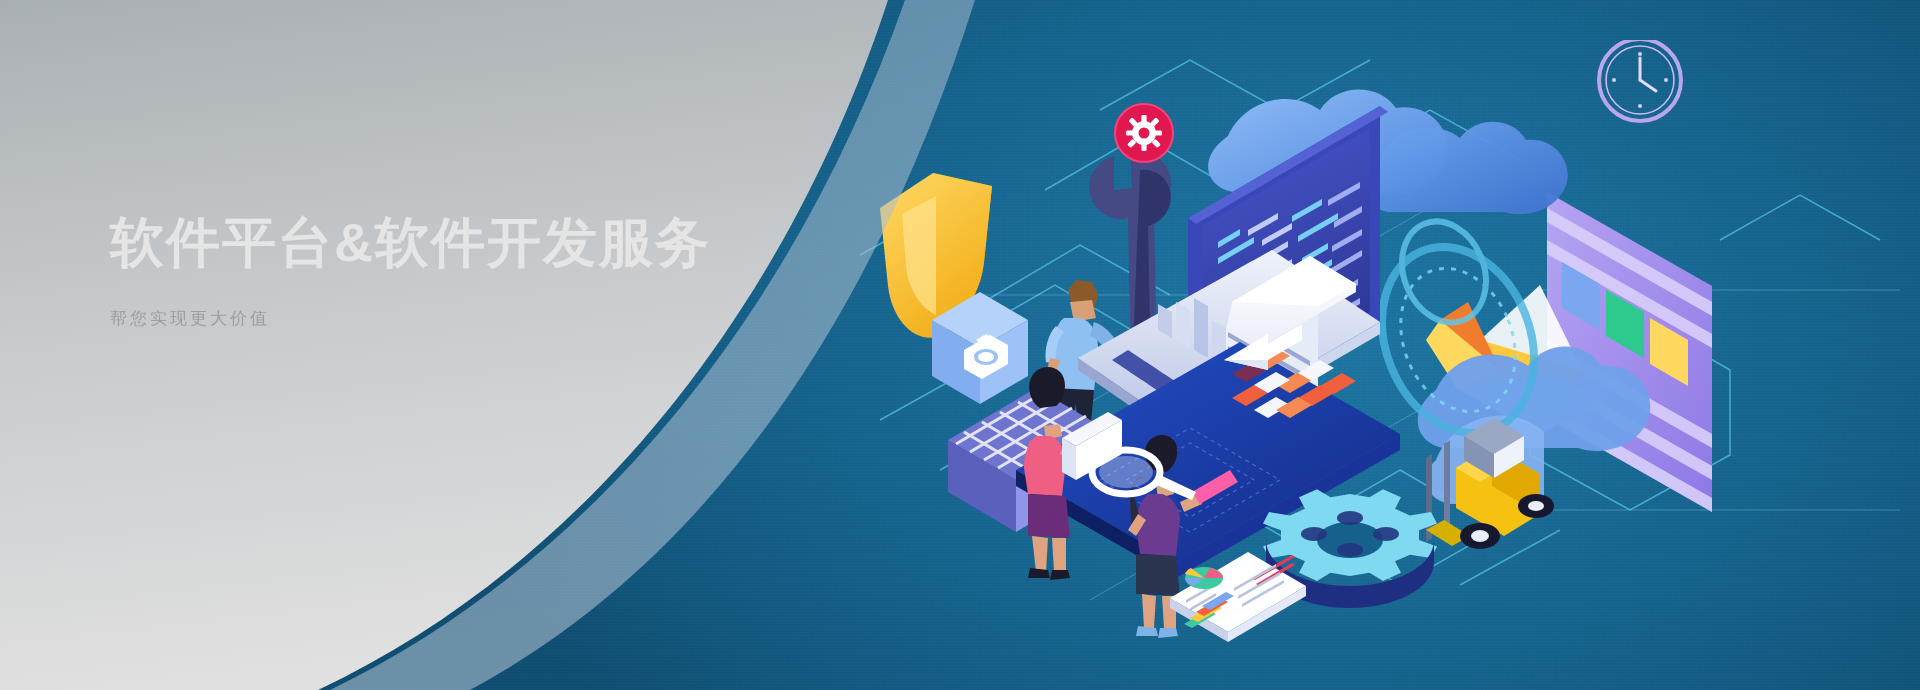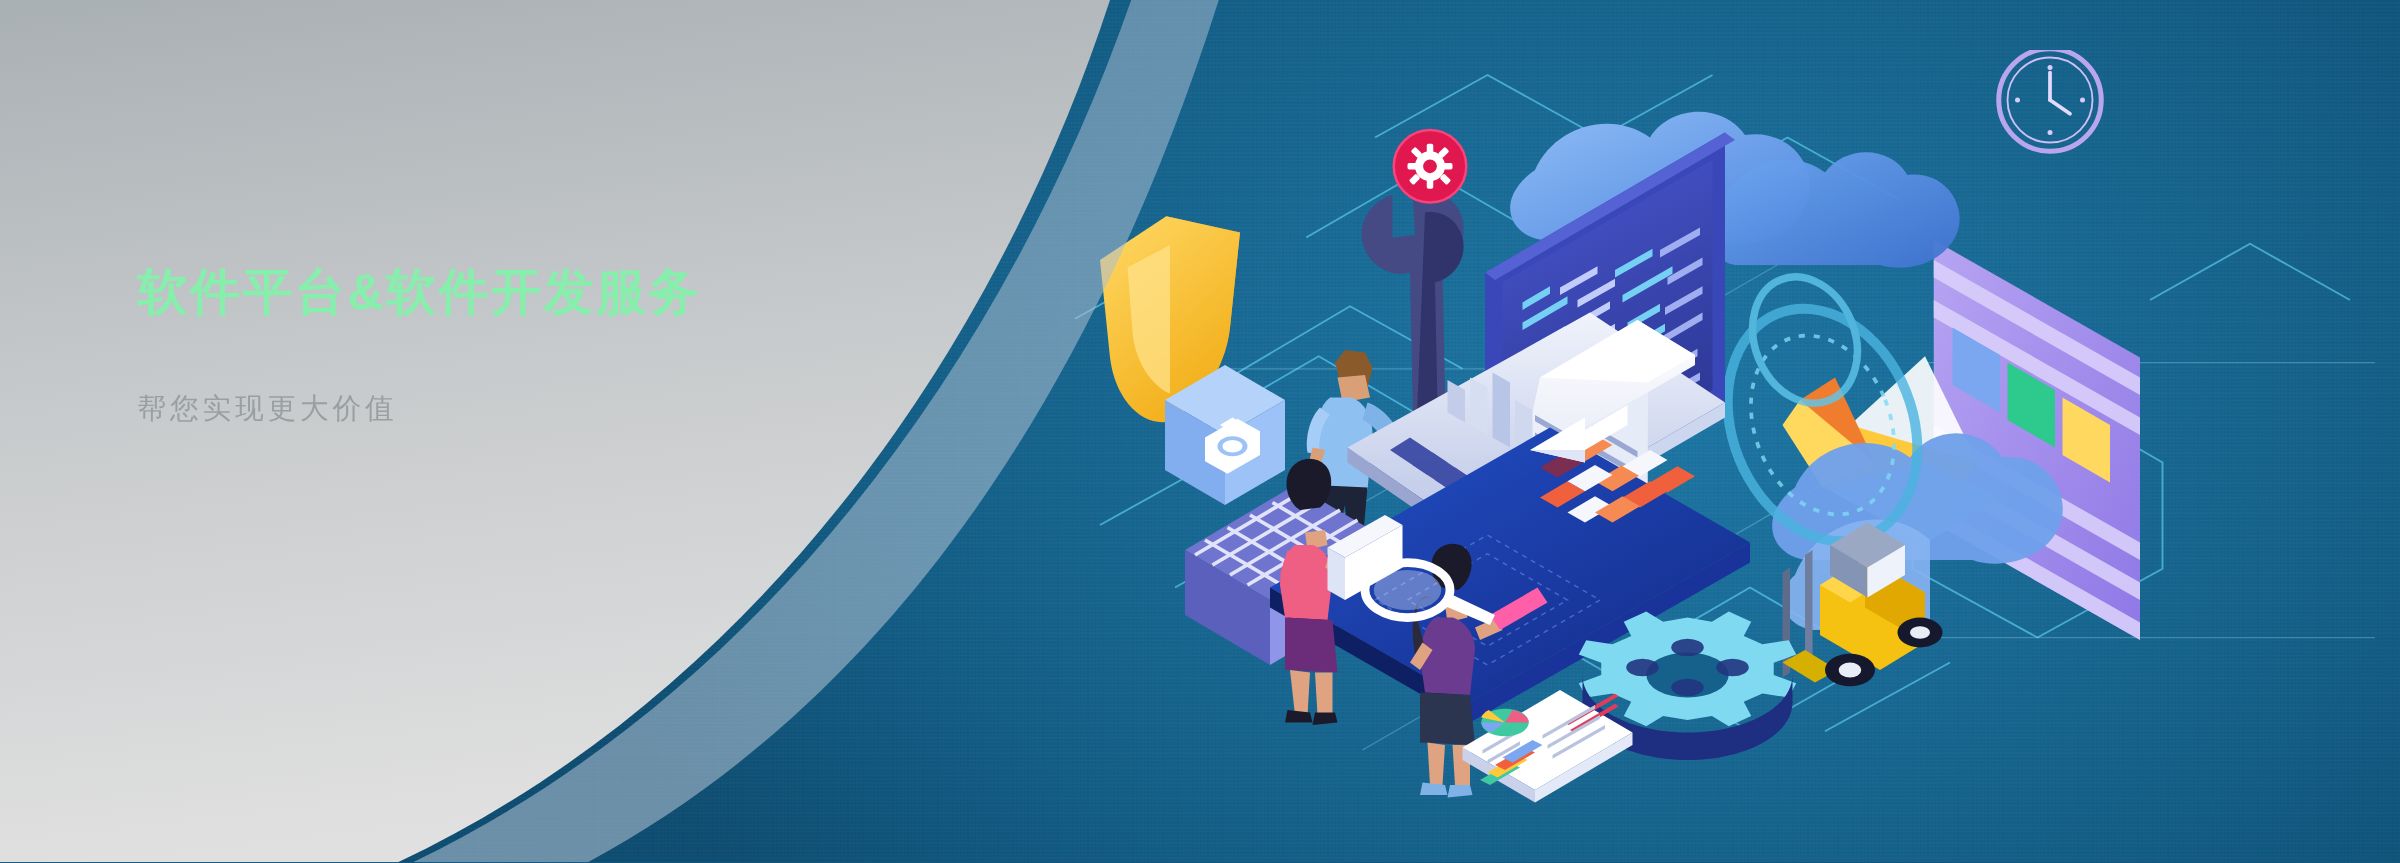--- a/index.html
+++ b/index.html
@@ -24,26 +24,26 @@
       repeating-linear-gradient(90deg, rgba(0,0,0,.022) 0 1px, rgba(0,0,0,0) 1px 3px);
     opacity:.9;
   }
   
   .curve-layer{ position:absolute; inset:0; }
   .curve-layer svg{ display:block; width:1920px; height:690px; }
 
   
   .copy{ position:absolute; left:110px; top:212px; }
   .headline{
-    font-size:40px; font-weight:700; letter-spacing:2px;
-    color:#86efac; line-height:1.12; white-space:nowrap;
+    font-size:54px; font-weight:700; letter-spacing:2px;
+    color:#e5e5e5; line-height:1.12; white-space:nowrap;
   }
   .subline{
-    margin-top:54px;
-    font-size:23px; font-weight:400; letter-spacing:3px;
+    margin-top:35px;
+    font-size:17px; font-weight:400; letter-spacing:3px;
     color:#9a9fa2; white-space:nowrap;
   }
   
   .art{ position:absolute; left:840px; top:40px; width:1080px; height:620px; }
   .art svg{ display:block; }
 </style>
 </head>
 <body>
 
 <div class="banner">

